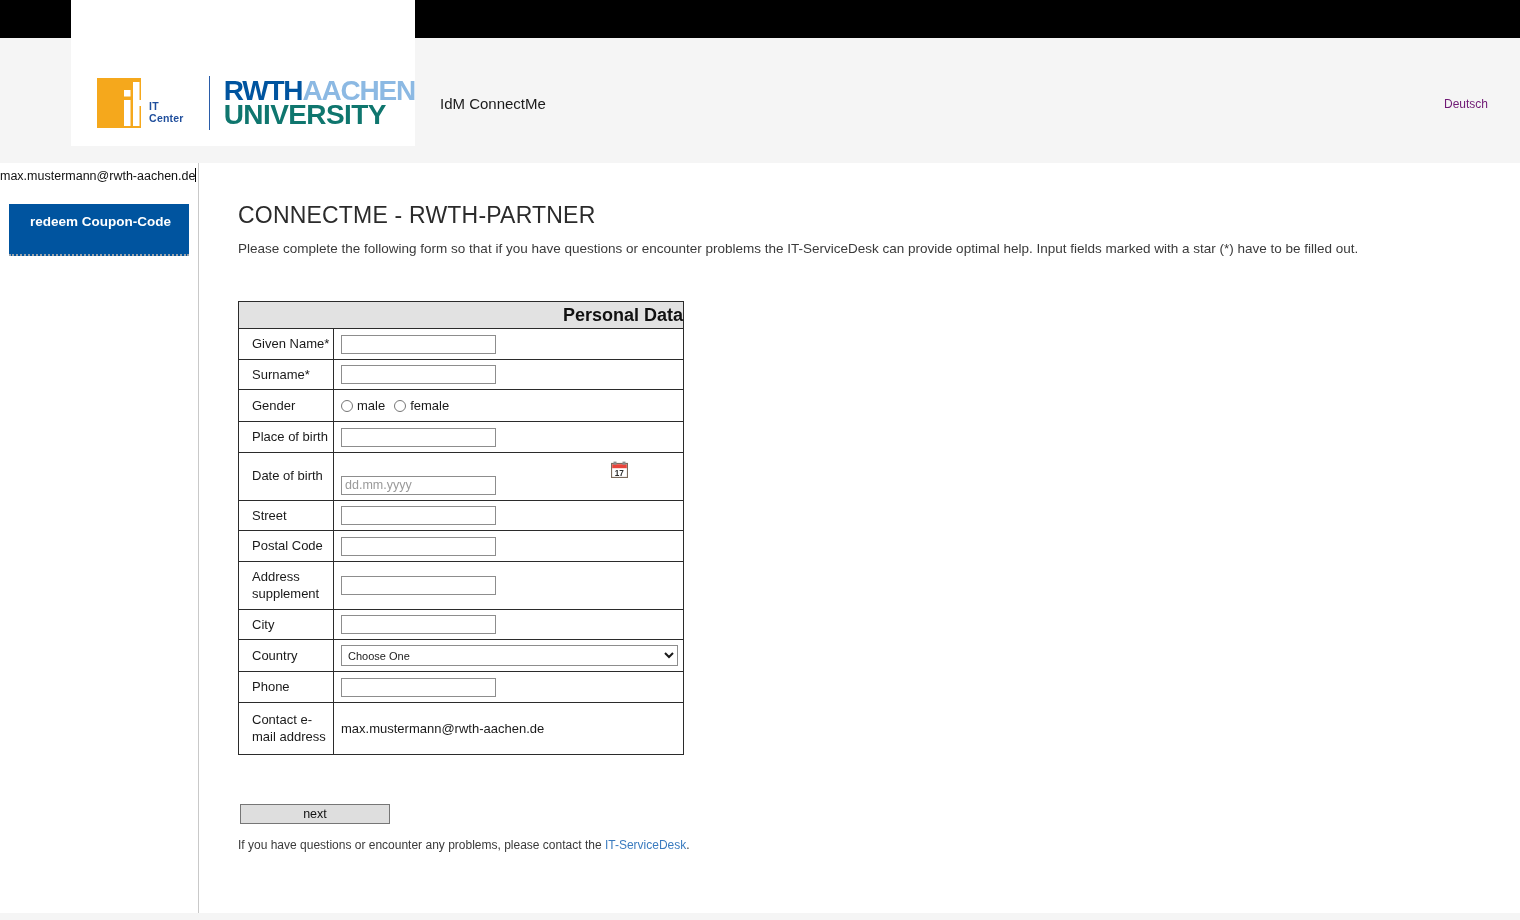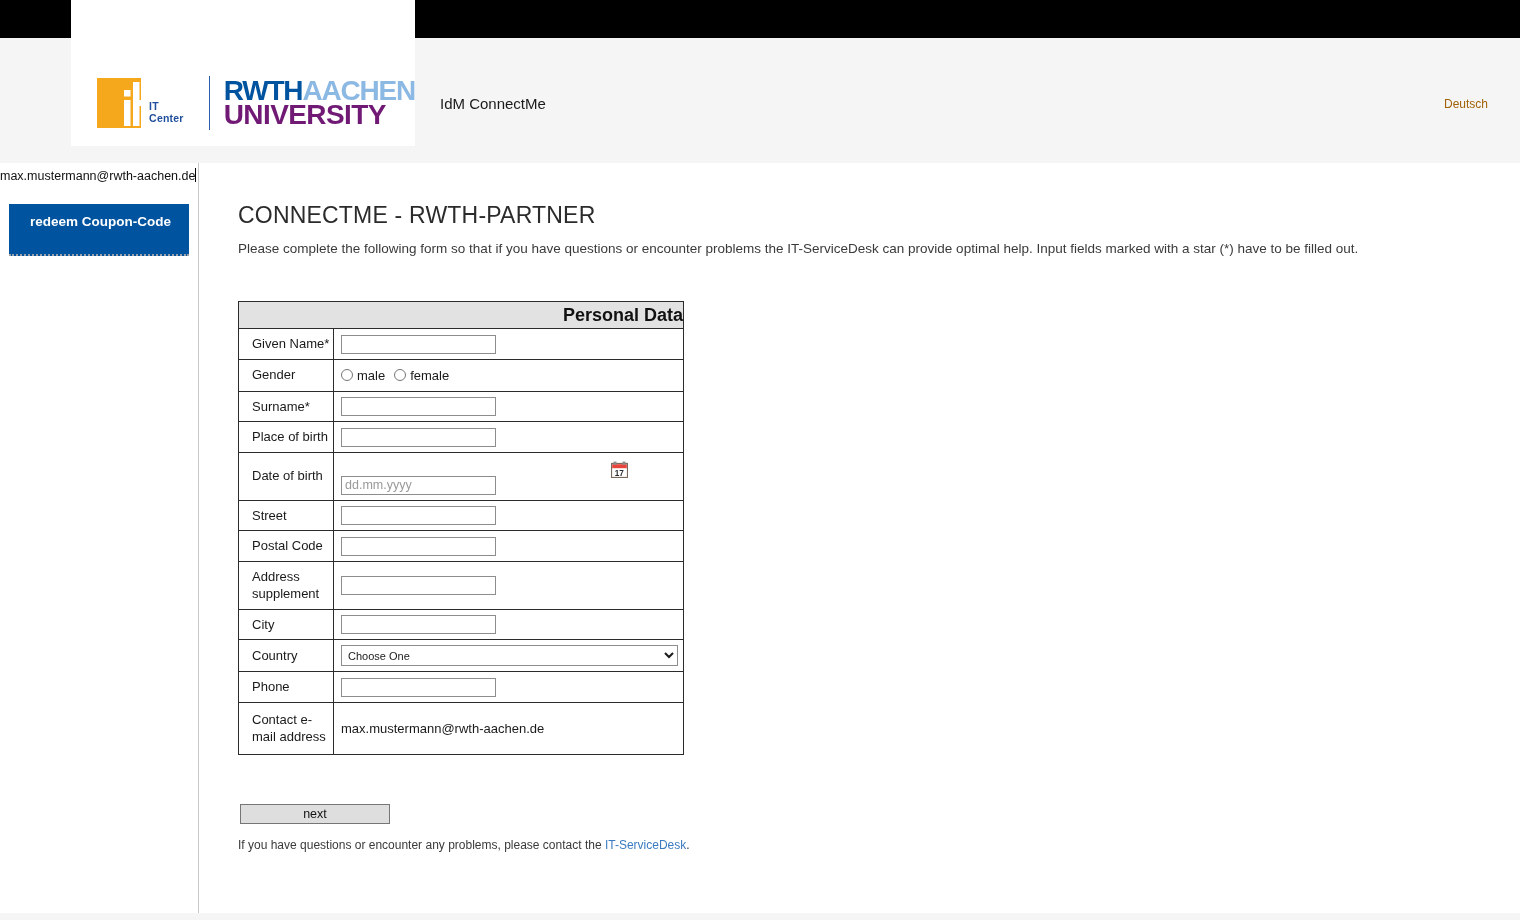--- a/index.html
+++ b/index.html
@@ -58,32 +58,32 @@
     align-self: flex-end; padding-bottom: 6px;
   }
   .logo-divider {
     width: 1px; height: 54px;
     background: #2a5ca8;
     margin: 0 14px 0 18px;
   }
   .rwth-wordmark { line-height: 0.86; }
   .rwth-line1 { font-size: 28px; font-weight: bold; letter-spacing: -1.2px; white-space: nowrap; }
   .rwth-line2 { font-size: 28px; font-weight: bold; letter-spacing: -0.6px;
-                color: #701a75; white-space: nowrap; }
+                color: #0f766e; white-space: nowrap; }
   .rwth-dark { color: #00549f; }
   .rwth-light { color: #8cb9e3; }
 
   .app-title {
     position: absolute; left: 440px; top: 57px;
     font-size: 15px; color: #1a1a1a;
     z-index: 4;
   }
   .lang-link {
     position: absolute; right: 32px; top: 59px;
-    font-size: 12px; color: #a16207;
+    font-size: 12px; color: #701a75;
     cursor: pointer; z-index: 4;
   }
 
   
   .sidebar {
     position: absolute; left: 0; top: 163px;
     width: 199px; height: 750px;
     background: #ffffff;
     border-right: 1px solid #c9c9c9;
   }
@@ -280,35 +280,35 @@
       </tr>
 
       <tr>
         <td class="lbl">Given Name*</td>
         <td class="fld">
           <input class="txt" type="text" value="" style="">
         </td>
       </tr>
 
       <tr>
+        <td class="lbl">Surname*</td>
+        <td class="fld">
+          <input class="txt" type="text" value="" style="">
+        </td>
+      </tr>
+
+      <tr>
         <td class="lbl">Gender</td>
         <td class="fld">
           <div class="radio-wrap">
             <input type="radio" name="gender" style="">
             <span class="rlabel">male</span>
             <input type="radio" name="gender" style="">
             <span class="rlabel">female</span>
           </div>
-        </td>
-      </tr>
-
-      <tr>
-        <td class="lbl">Surname*</td>
-        <td class="fld">
-          <input class="txt" type="text" value="" style="">
         </td>
       </tr>
 
       <tr>
         <td class="lbl">Place of birth</td>
         <td class="fld">
           <input class="txt" type="text" value="" style="">
         </td>
       </tr>
 

